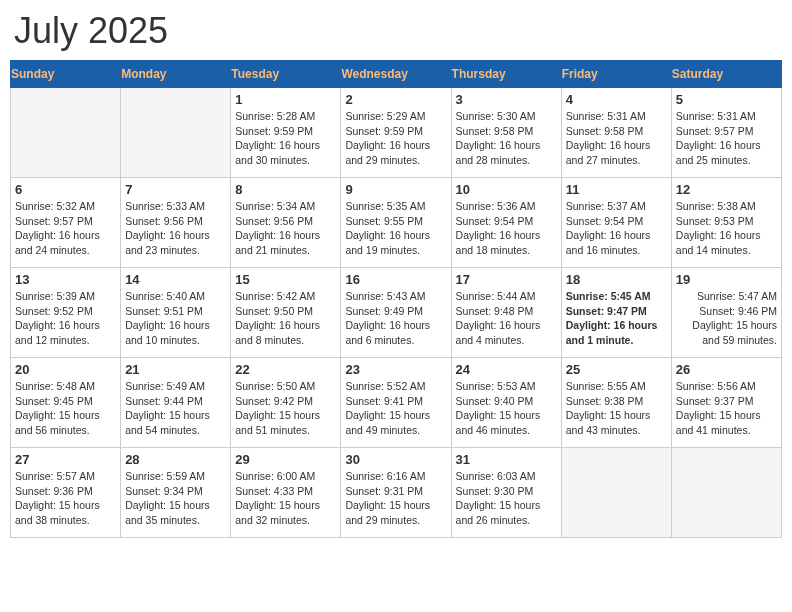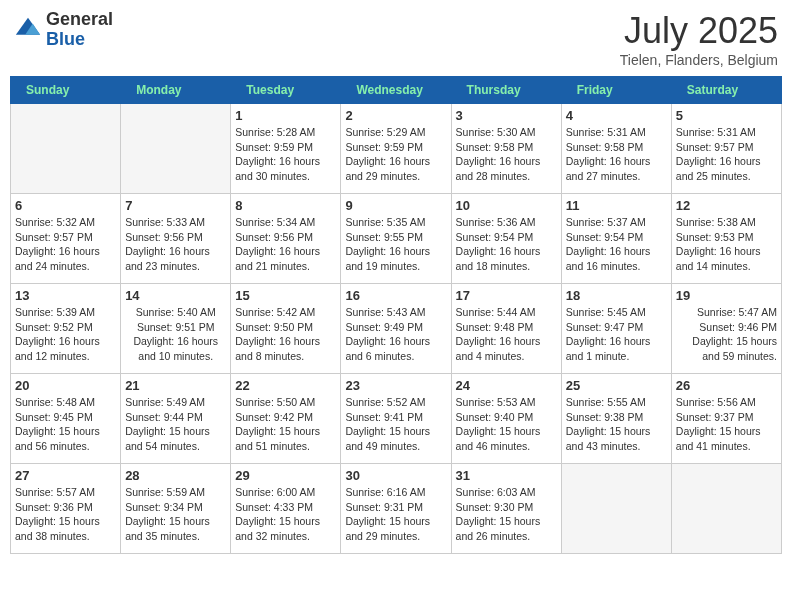--- a/index.html
+++ b/index.html
@@ -47,22 +47,22 @@
       font-size: 14px;
       color: #555;
     }
     .calendar {
       width: 100%;
       border-collapse: collapse;
       font-size: 11px;
     }
     .calendar th {
       background: #1a5fa8;
-      color: #86efac;
-      padding: 6px 15px;
+      color: #fdba74;
+      padding: 6px 0;
       text-align: left;
       font-weight: bold;
       font-size: 12px;
       border: 1px solid #1a5fa8;
     }
     .calendar td {
       border: 1px solid #ccc;
       vertical-align: top;
       padding: 4px;
       width: 110px;
@@ -81,33 +81,22 @@
     .day-info {
       font-size: 10.5px;
       color: #333;
       line-height: 1.4;
     }
   </style>
 </head>
 <body>
 
 <div class="header">
-  <div class="logo">
-    <svg class="logo-icon" viewBox="0 0 30 30">
-      <polygon points="15,2 28,20 2,20" fill="#1a5fa8"></polygon>
-      <polygon points="20,8 28,20 12,20" fill="#4a9fd4"></polygon>
-    </svg>
-    <div class="logo-text">
-      <span class="logo-general">General</span>
-      <span class="logo-blue">Blue</span>
-    </div>
-  </div>
   <div class="title-block">
     <div class="month-title">July 2025</div>
-    <div class="subtitle">Tielen, Flanders, Belgium</div>
   </div>
 </div>
 
 <table class="calendar">
   <thead>
     <tr>
     <th>Sunday</th>
         <th>Monday</th>
         <th>Tuesday</th>
         <th>Wednesday</th>
@@ -210,21 +199,21 @@
       <tr>
         <td>
           <div class="day-num">13</div>
           <div class="day-info" style="white-space: pre-line;">Sunrise: 5:39 AM
 Sunset: 9:52 PM
 Daylight: 16 hours
 and 12 minutes.</div>
         </td>
         <td>
           <div class="day-num">14</div>
-          <div class="day-info" style="white-space: pre-line; text-align: center;">Sunrise: 5:40 AM
+          <div class="day-info" style="white-space: pre-line;">Sunrise: 5:40 AM
 Sunset: 9:51 PM
 Daylight: 16 hours
 and 10 minutes.</div>
         </td>
         <td>
           <div class="day-num">15</div>
           <div class="day-info" style="white-space: pre-line;">Sunrise: 5:42 AM
 Sunset: 9:50 PM
 Daylight: 16 hours
 and 8 minutes.</div>
@@ -238,21 +227,21 @@
         </td>
         <td>
           <div class="day-num">17</div>
           <div class="day-info" style="white-space: pre-line;">Sunrise: 5:44 AM
 Sunset: 9:48 PM
 Daylight: 16 hours
 and 4 minutes.</div>
         </td>
         <td>
           <div class="day-num">18</div>
-          <div class="day-info" style="white-space: pre-line;">Sunrise: 5:45 AM
+          <div class="day-info" style="white-space: pre-line; font-weight: bold;">Sunrise: 5:45 AM
 Sunset: 9:47 PM
 Daylight: 16 hours
 and 1 minute.</div>
         </td>
         <td>
           <div class="day-num">19</div>
           <div class="day-info" style="white-space: pre-line; text-align: right;">Sunrise: 5:47 AM
 Sunset: 9:46 PM
 Daylight: 15 hours
 and 59 minutes.</div>

